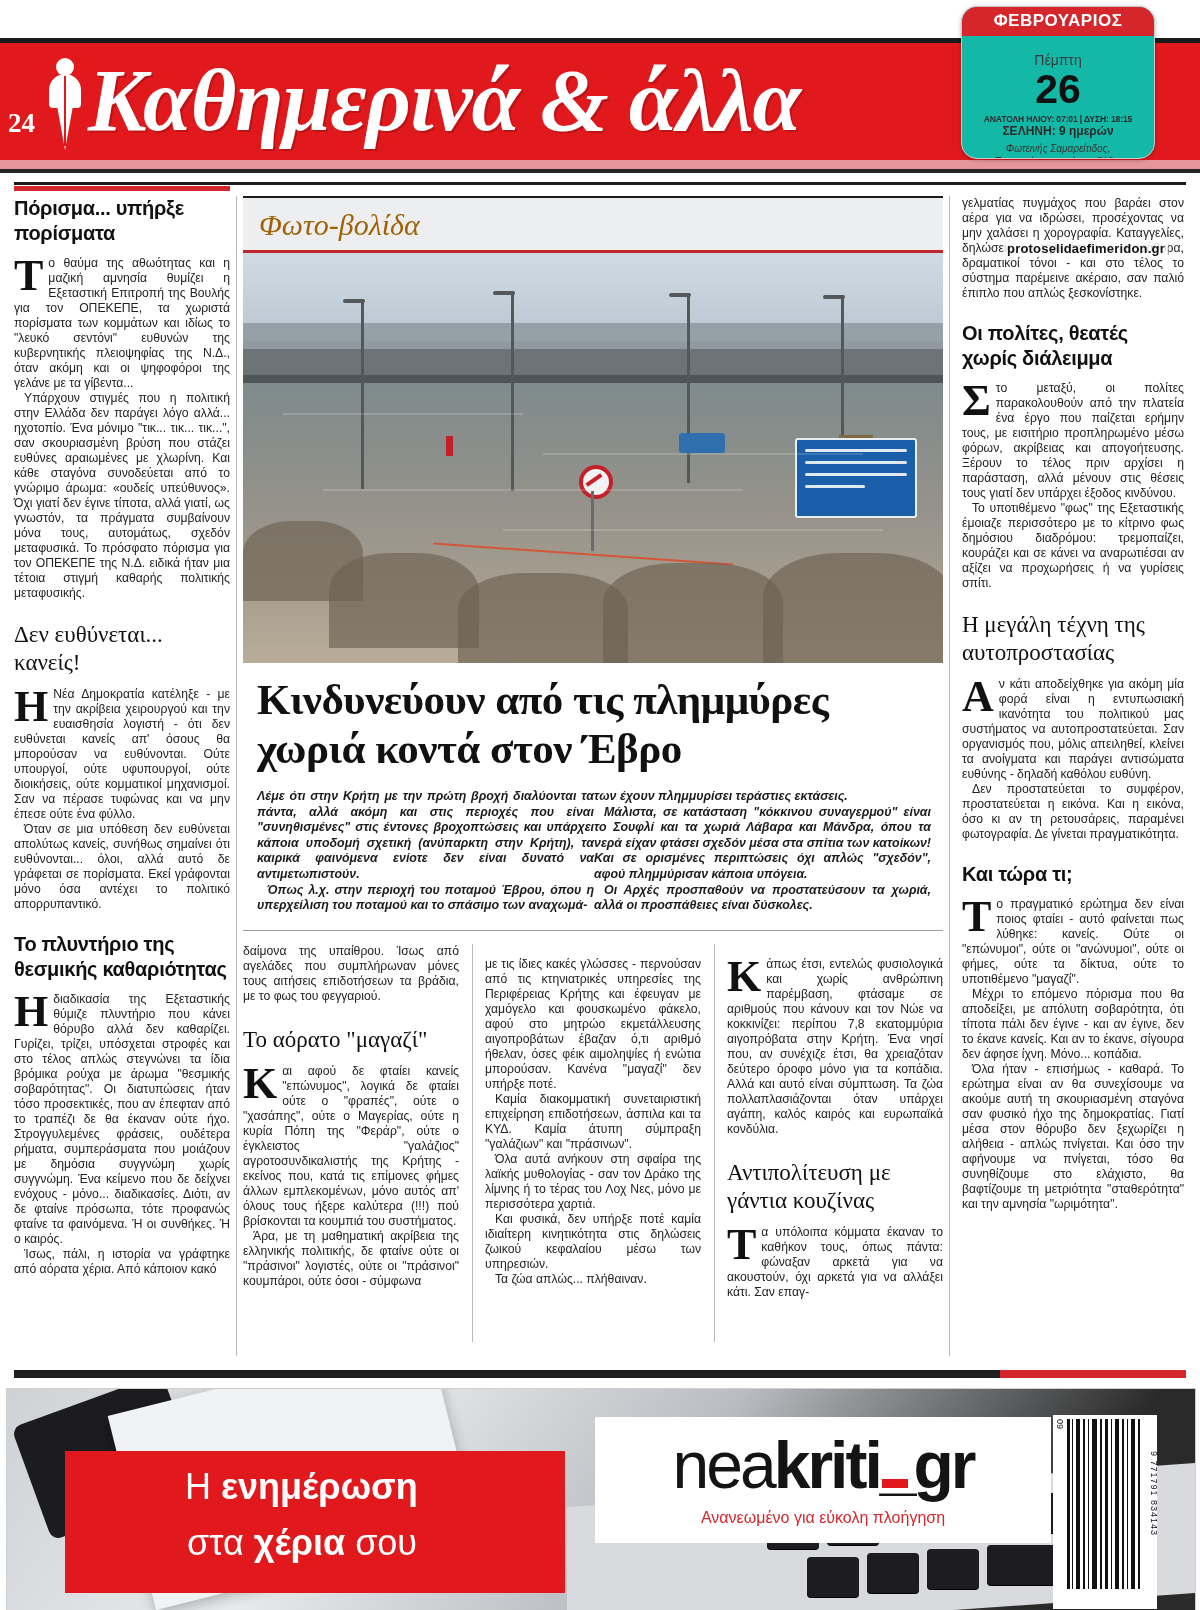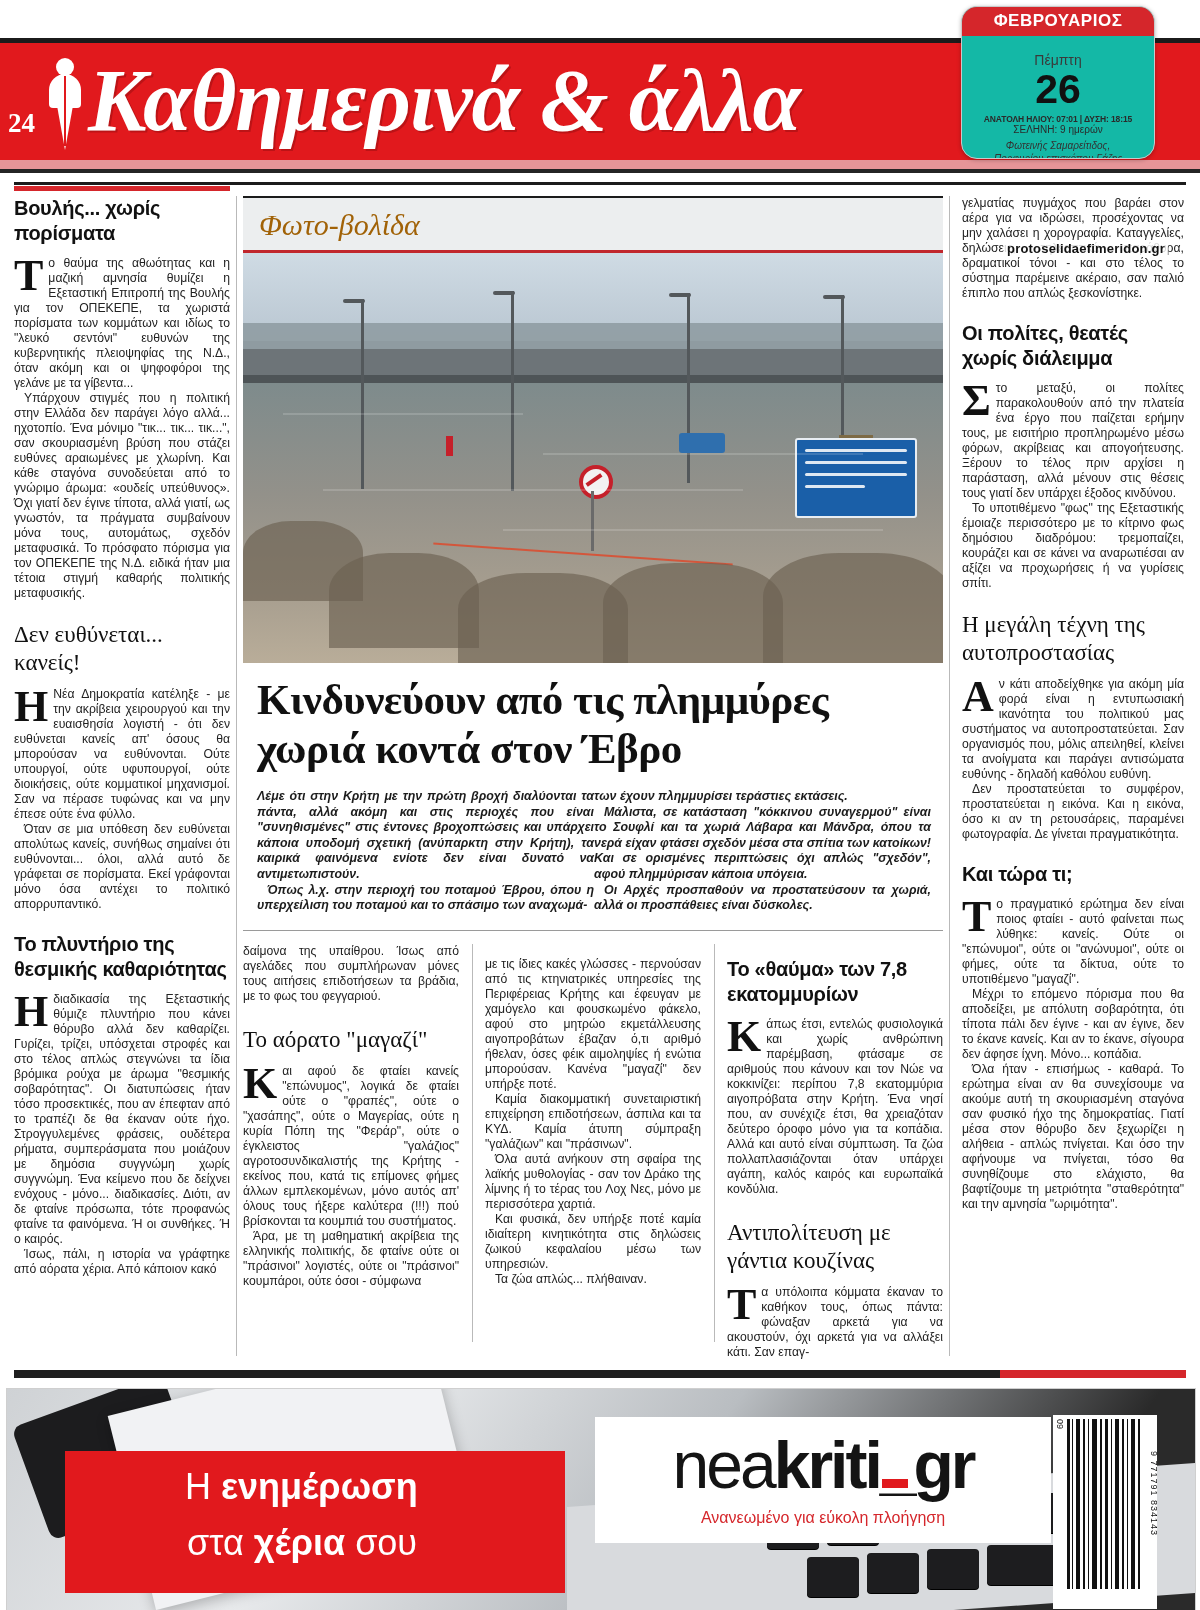--- a/index.html
+++ b/index.html
@@ -59,21 +59,21 @@
   }
   .datebox .month{
     background:#d5262b;color:#ffffff;
     font-weight:bold;font-size:17px;letter-spacing:.5px;
     padding:4px 0 5px;
     border-radius:10px 10px 0 0;
   }
   .datebox .dayname{font-size:14px;color:#3a3a3a;padding-top:16px;}
   .datebox .daynum{font-size:41px;font-weight:bold;line-height:43px;color:#111;}
   .datebox .sun{font-size:8.5px;color:#2a2a2a;font-weight:bold;padding-top:3px;letter-spacing:-.1px;}
-  .datebox .moon{font-size:10px;color:#2a2a2a;font-weight:normal;}
+  .datebox .moon{font-size:12px;color:#2a2a2a;font-weight:bold;}
   .datebox .saints{font-size:10px;color:#333;font-style:italic;line-height:13px;padding-top:4px;}
 
   
   .content{position:absolute;left:0;top:182px;width:1200px;height:1180px;}
   .rule-top{position:absolute;left:14px;top:0px;width:1172px;height:3px;background:#1b1b1b;}
   .rule-top2{position:absolute;left:14px;top:4px;width:216px;height:5px;background:#d5262b;}
 
   .col{position:absolute;top:14px;}
   .col-sep{position:absolute;top:14px;width:1px;background:#b9b9b9;}
 
@@ -239,21 +239,21 @@
       <div class="saints">Φωτεινής Σαμαρείτιδος,</div>
       <div class="saints" style="padding-top:0">Πορφυρίου επισκόπου Γάζης</div>
     </div>
   </div>
 
   <div class="content">
     <div class="rule-top"></div>
     <div class="rule-top2"></div>
 
     <div class="col" id="left-col">
-      <h2 class="head">Βουλής... χωρίς πορίσματα</h2>
+      <h2 class="head">Πόρισμα... υπήρξε πορίσματα</h2>
       <p class="body dropcap">Το θαύμα της αθωότητας και η μαζική αμνησία θυμίζει η Εξεταστική Επιτροπή της Βουλής για τον ΟΠΕΚΕΠΕ, τα χωριστά πορίσματα των κομμάτων και ιδίως το "λευκό σεντόνι" ευθυνών της κυβερνητικής πλειοψηφίας της Ν.Δ., όταν ακόμη και οι ψηφοφόροι της γελάνε με τα γίβεντα...</p>
       <p class="body">Υπάρχουν στιγμές που η πολιτική στην Ελλάδα δεν παράγει λόγο αλλά... ηχοτοπίο. Ένα μόνιμο "τικ... τικ... τικ...", σαν σκουριασμένη βρύση που στάζει ευθύνες αραιωμένες με χλωρίνη. Και κάθε σταγόνα συνοδεύεται από το γνώριμο άρωμα: «ουδείς υπεύθυνος». Όχι γιατί δεν έγινε τίποτα, αλλά γιατί, ως γνωστόν, τα πράγματα συμβαίνουν μόνα τους, αυτομάτως, σχεδόν μεταφυσικά. Το πρόσφατο πόρισμα για τον ΟΠΕΚΕΠΕ της Ν.Δ. ειδικά ήταν μια τέτοια στιγμή καθαρής πολιτικής μεταφυσικής.</p>
 
       <h2 class="head-serif" style="margin-top:20px">Δεν ευθύνεται... κανείς!</h2>
       <p class="body dropcap">Η Νέα Δημοκρατία κατέληξε - με την ακρίβεια χειρουργού και την ευαισθησία λογιστή - ότι δεν ευθύνεται κανείς απ' όσους θα μπορούσαν να ευθύνονται. Ούτε υπουργοί, ούτε υφυπουργοί, ούτε διοικήσεις, ούτε κομματικοί μηχανισμοί. Σαν να πέρασε τυφώνας και να μην έπεσε ούτε ένα φύλλο.</p>
       <p class="body">Όταν σε μια υπόθεση δεν ευθύνεται απολύτως κανείς, συνήθως σημαίνει ότι ευθύνονται... όλοι, αλλά αυτό δε γράφεται σε πορίσματα. Εκεί γράφονται μόνο όσα αντέχει το πολιτικό απορρυπαντικό.</p>
 
       <h2 class="head" style="margin-top:20px">Το πλυντήριο της θεσμικής καθαριότητας</h2>
       <p class="body dropcap">Η διαδικασία της Εξεταστικής θύμιζε πλυντήριο που κάνει θόρυβο αλλά δεν καθαρίζει. Γυρίζει, τρίζει, υπόσχεται στροφές και στο τέλος απλώς στεγνώνει τα ίδια βρόμικα ρούχα με άρωμα "θεσμικής σοβαρότητας". Οι διατυπώσεις ήταν τόσο προσεκτικές, που αν έπεφταν από το τραπέζι δε θα έκαναν ούτε ήχο. Στρογγυλεμένες φράσεις, ουδέτερα ρήματα, συμπεράσματα που μοιάζουν με δημόσια συγγνώμη χωρίς συγγνώμη. Ένα κείμενο που δε δείχνει ενόχους - μόνο... διαδικασίες. Διότι, αν δε φταίνε πρόσωπα, τότε προφανώς φταίνε τα φαινόμενα. Ή οι συνθήκες. Ή ο καιρός.</p>
       <p class="body">Ίσως, πάλι, η ιστορία να γράφτηκε από αόρατα χέρια. Από κάποιον κακό</p>
@@ -331,21 +331,20 @@
     <div class="col" style="left:485px;top:775px;width:216px">
       <p class="body">με τις ίδιες κακές γλώσσες - περνούσαν από τις κτηνιατρικές υπηρεσίες της Περιφέρειας Κρήτης και έφευγαν με χαμόγελο και φουσκωμένο φάκελο, αφού στο μητρώο εκμετάλλευσης αιγοπροβάτων έβαζαν ό,τι αριθμό ήθελαν, όσες φέικ αιμοληψίες ή ενώτια μπορούσαν. Κανένα "μαγαζί" δεν υπήρξε ποτέ.</p>
       <p class="body">Καμία διακομματική συνεταιριστική επιχείρηση επιδοτήσεων, άσπιλα και τα ΚΥΔ. Καμία άτυπη σύμπραξη "γαλάζιων" και "πράσινων".</p>
       <p class="body">Όλα αυτά ανήκουν στη σφαίρα της λαϊκής μυθολογίας - σαν τον Δράκο της λίμνης ή το τέρας του Λοχ Νες, μόνο με περισσότερα χαρτιά.</p>
       <p class="body">Και φυσικά, δεν υπήρξε ποτέ καμία ιδιαίτερη κινητικότητα στις δηλώσεις ζωικού κεφαλαίου μέσω των υπηρεσιών.</p>
       <p class="body">Τα ζώα απλώς... πλήθαιναν.</p>
     </div>
     <div class="col-sep" style="left:714px;top:762px;height:398px"></div>
 
     <div class="col" style="left:727px;top:775px;width:216px">
-      <h2 class="head">Το «θαύμα» των 7,8 εκατομμυρίων</h2>
       <p class="body dropcap">Κάπως έτσι, εντελώς φυσιολογικά και χωρίς ανθρώπινη παρέμβαση, φτάσαμε σε αριθμούς που κάνουν και τον Νώε να κοκκινίζει: περίπου 7,8 εκατομμύρια αιγοπρόβατα στην Κρήτη. Ένα νησί που, αν συνέχιζε έτσι, θα χρειαζόταν δεύτερο όροφο μόνο για τα κοπάδια. Αλλά και αυτό είναι σύμπτωση. Τα ζώα πολλαπλασιάζονται όταν υπάρχει αγάπη, καλός καιρός και ευρωπαϊκά κονδύλια.</p>
       <h2 class="head-serif" style="margin-top:22px">Αντιπολίτευση με γάντια κουζίνας</h2>
       <p class="body dropcap">Τα υπόλοιπα κόμματα έκαναν το καθήκον τους, όπως πάντα: φώναξαν αρκετά για να ακουστούν, όχι αρκετά για να αλλάξει κάτι. Σαν επαγ-</p>
     </div>
     <div class="col-sep" style="left:949px;height:1160px"></div>
 
     <div class="col" style="left:962px;width:222px">
       <p class="body">γελματίας πυγμάχος που βαράει στον αέρα για να ιδρώσει, προσέχοντας να μην χαλάσει η χορογραφία. Καταγγελίες, δηλώσεις, τηλεοπτικά παράθυρα, δραματικοί τόνοι - και στο τέλος το σύστημα παρέμεινε ακέραιο, σαν παλιό έπιπλο που απλώς ξεσκονίστηκε.</p>
 
       <h2 class="head" style="margin-top:20px">Οι πολίτες, θεατές χωρίς διάλειμμα</h2>

